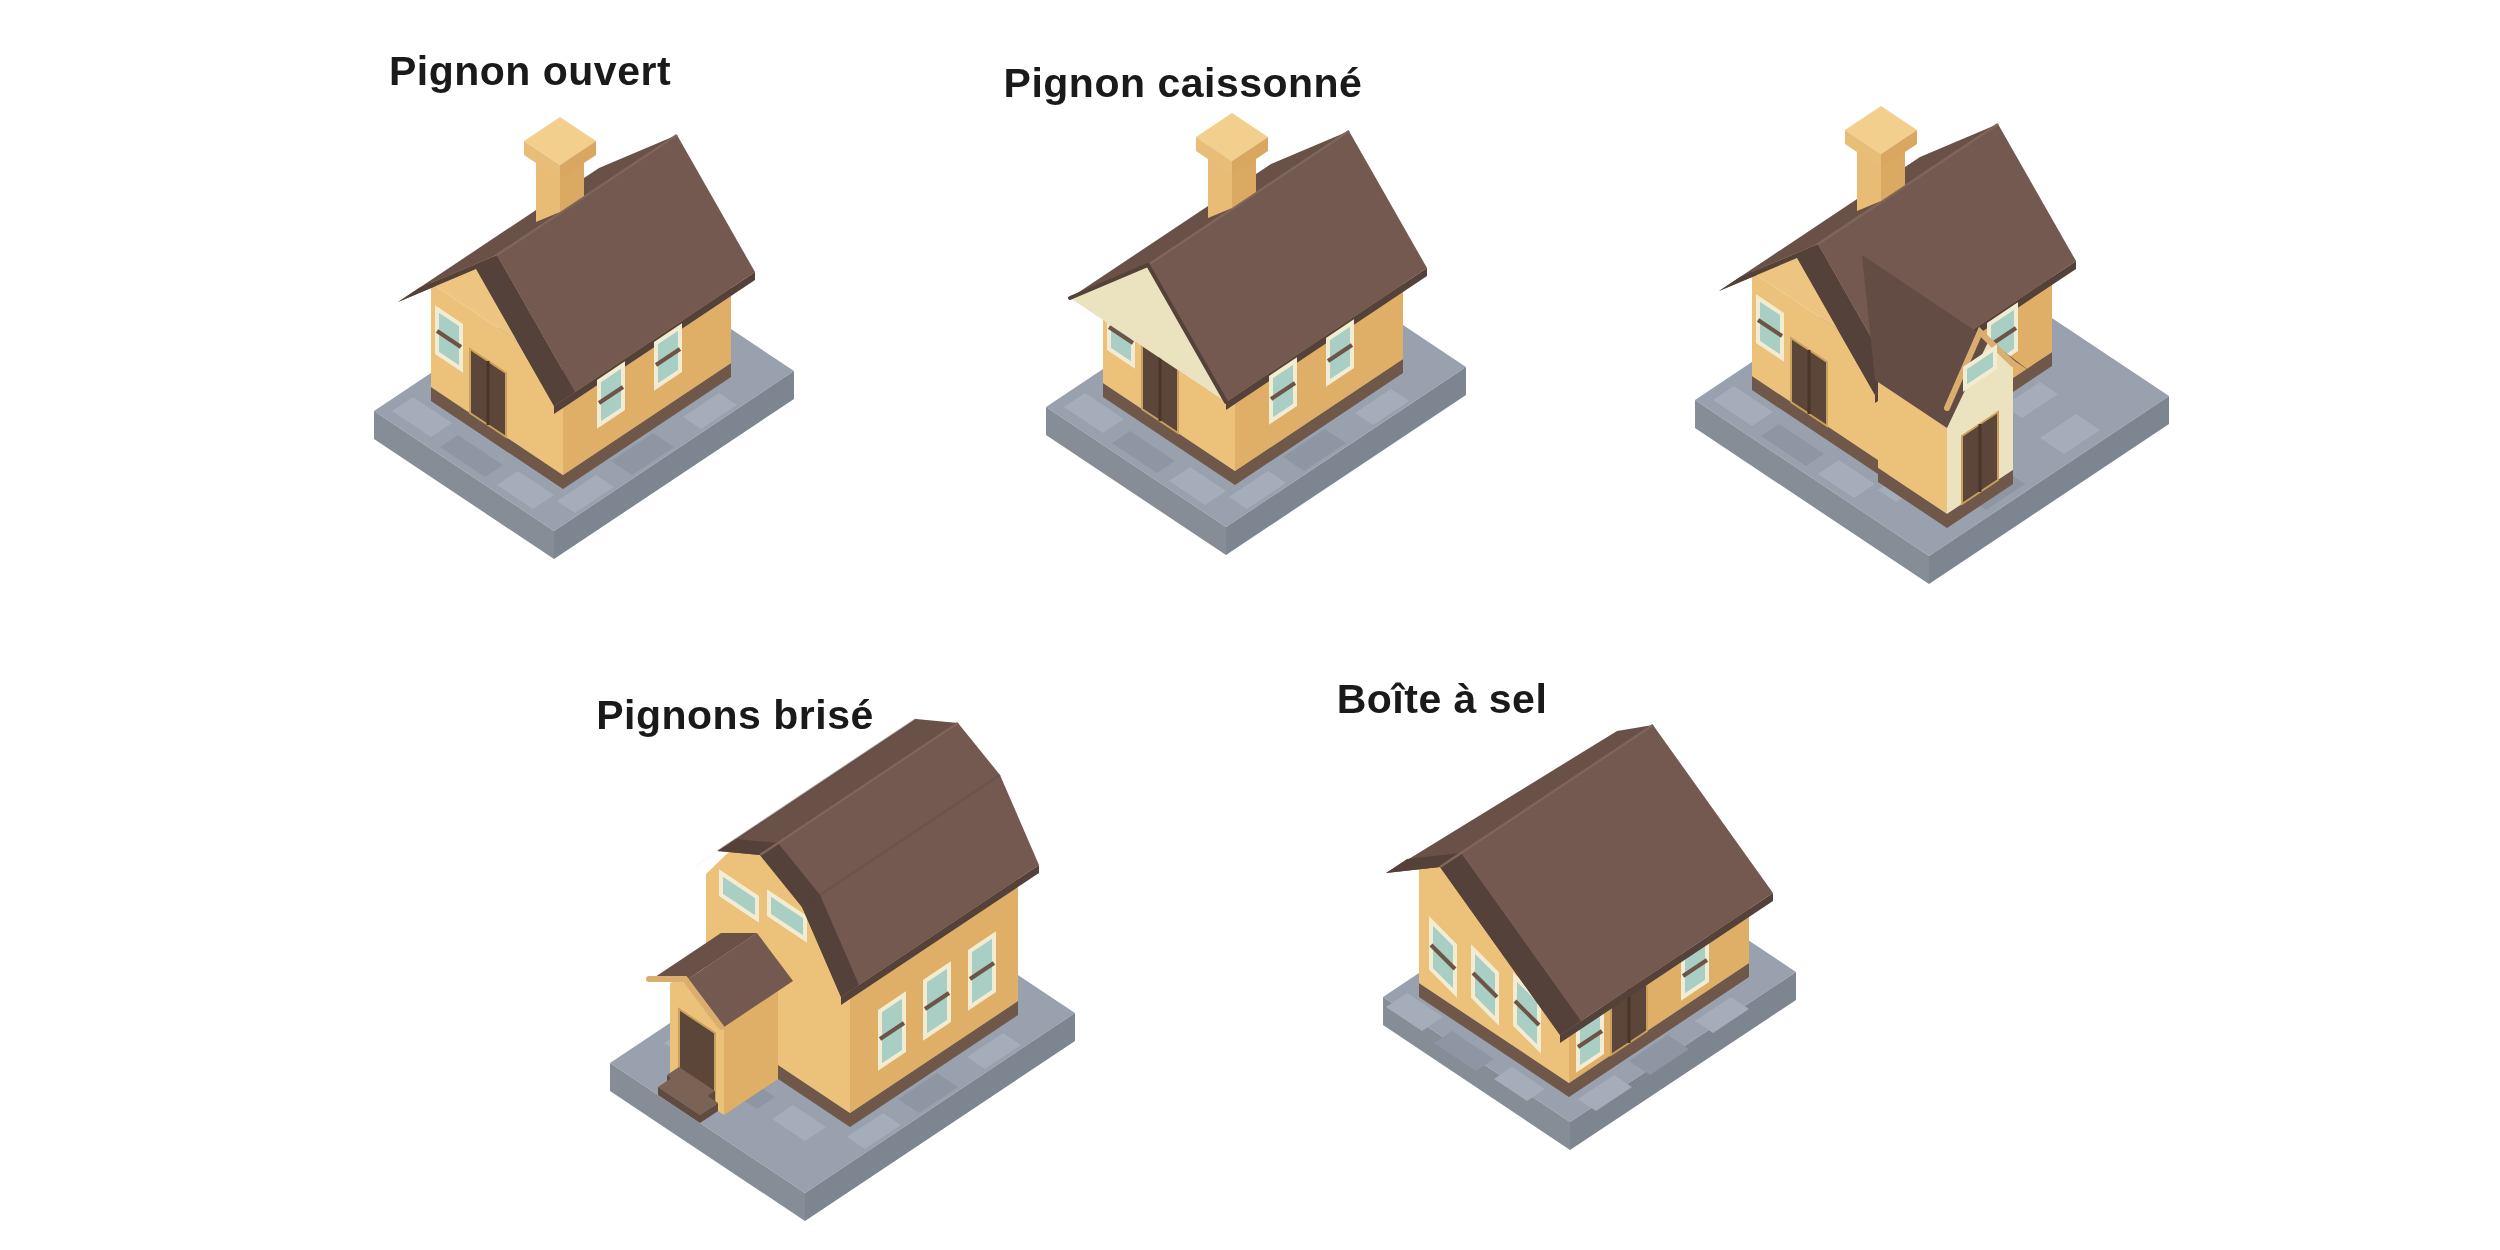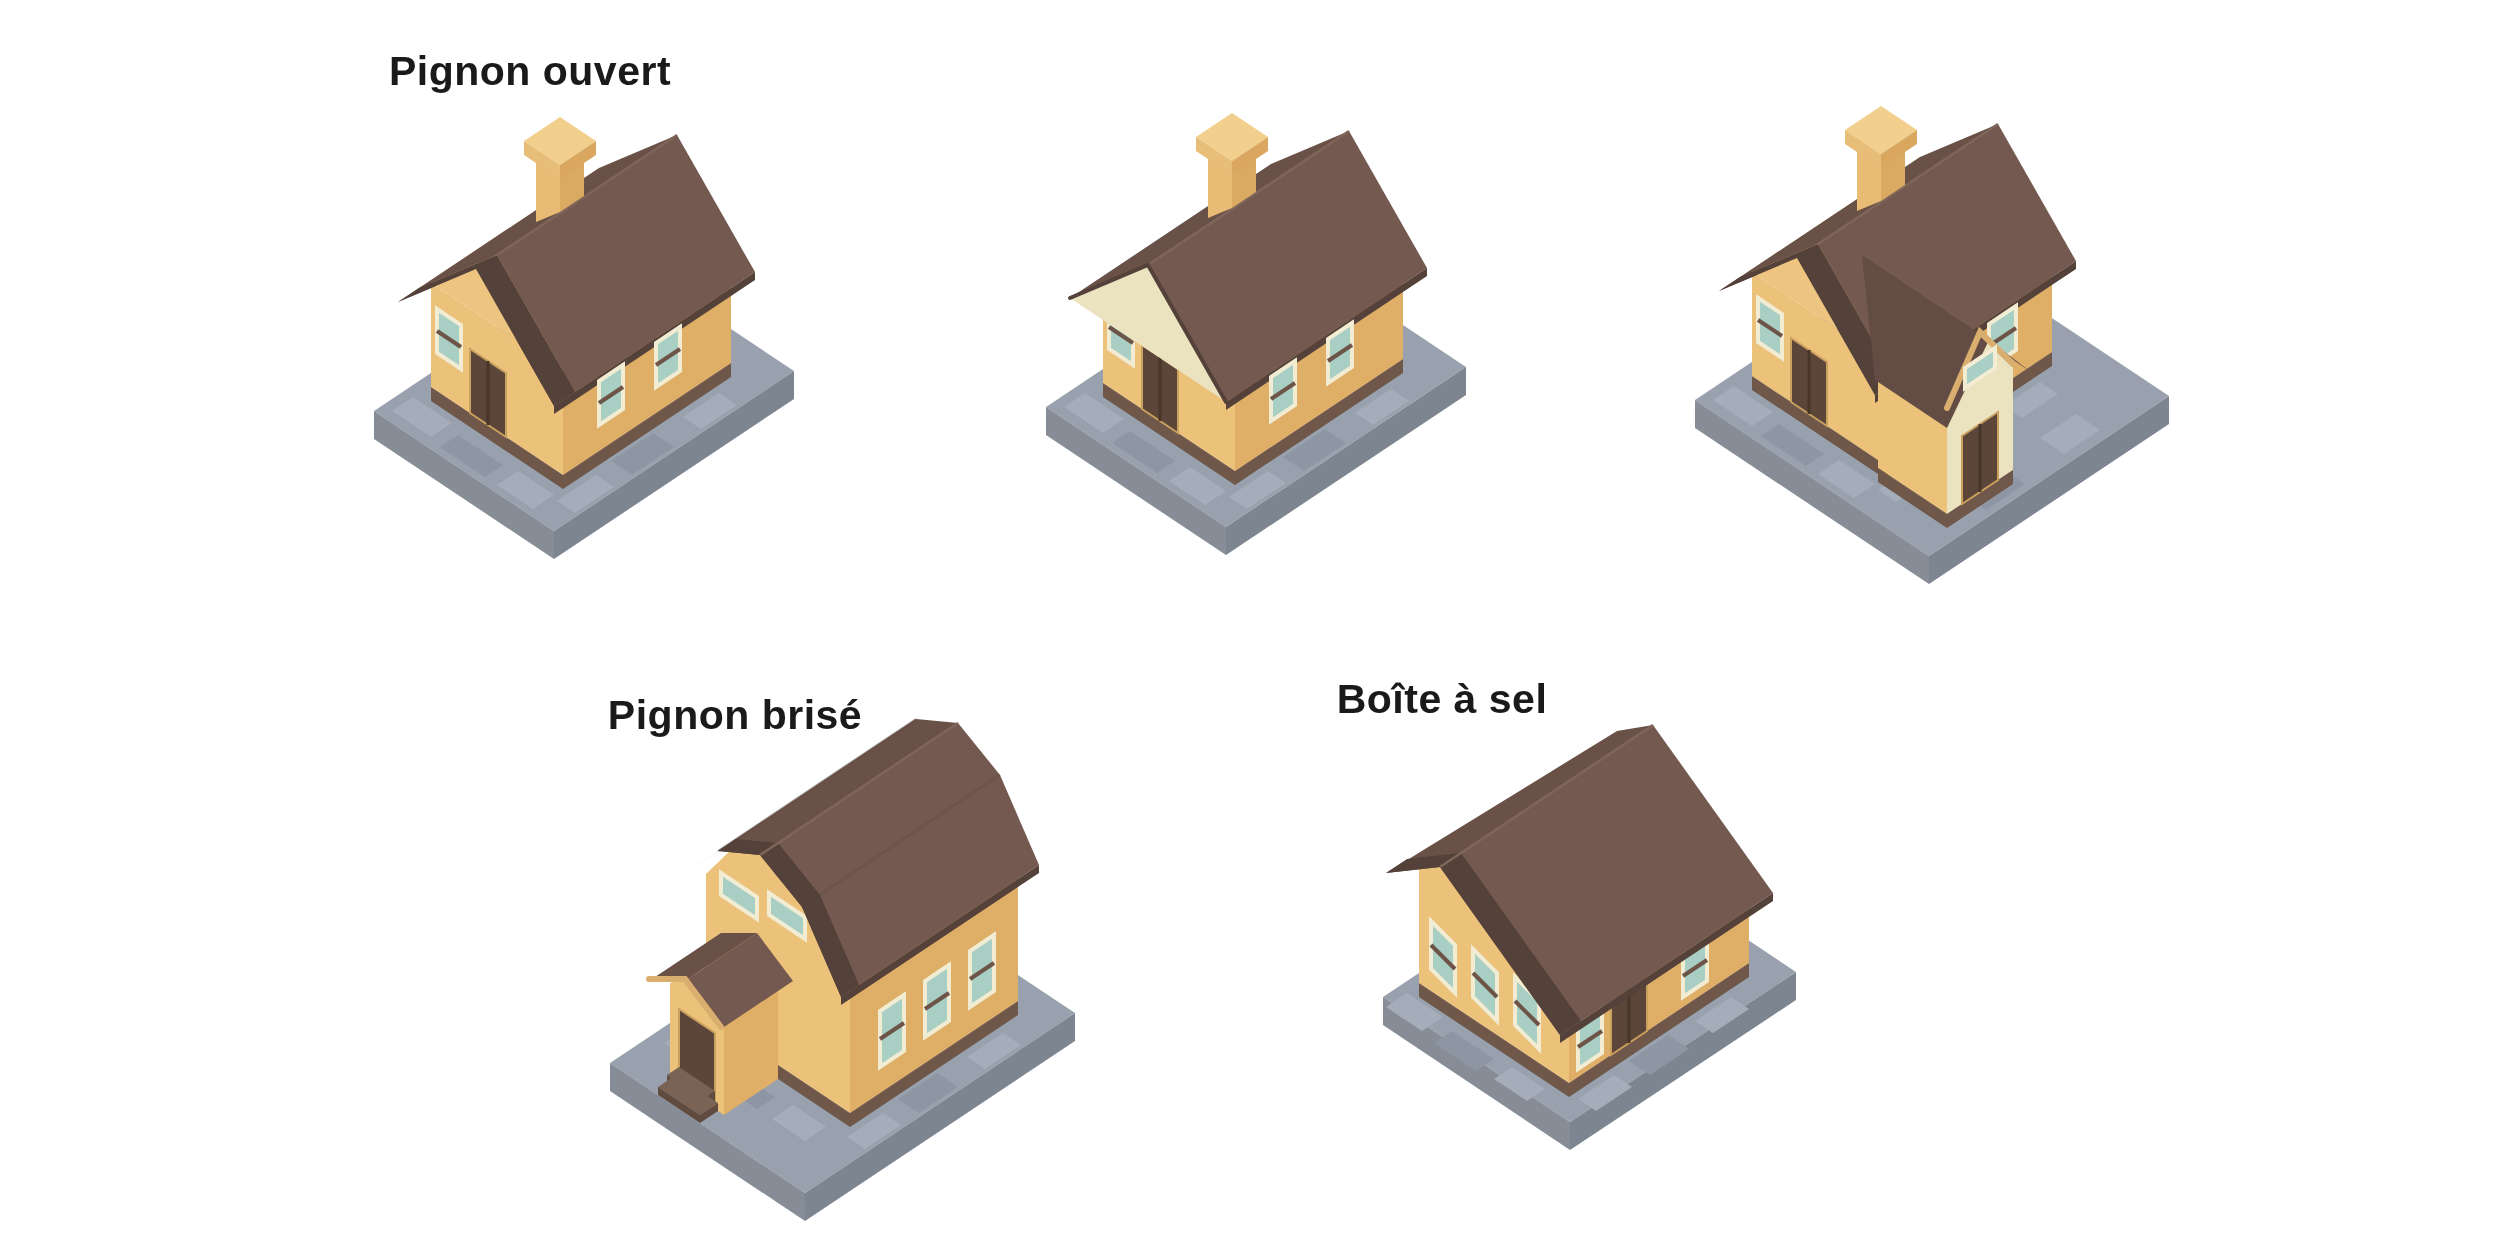--- a/index.html
+++ b/index.html
@@ -191,16 +191,17 @@
     <line class="bar" x1="1707" y1="960" x2="1683" y2="976"></line>
     <polygon class="rt" points="1653,725 1773,893 1560,1035 1440,867"></polygon>
     <polygon class="rl" points="1653,725 1440,867 1386,873 1617,731"></polygon>
     <polygon class="ru" points="1773,893 1560,1035 1560,1043 1773,901"></polygon>
     <polygon class="ru" points="1386,873 1440,867 1560,1035 1581,1021 1461,853 1407,859"></polygon>
     <line class="ridge" x1="1653" y1="725" x2="1440" y2="867"></line>
   </g>
 </svg>
 
 <div class="lbl" style="left:530px;top:48px">Pignon ouvert</div>
-<div class="lbl" style="left:735px;top:692px">Pignon brisé</div>
+<div class="lbl" style="left:1183px;top:60px">Pignon caissonné</div>
+<div class="lbl" style="left:735px;top:692px">Pignons brisé</div>
 <div class="lbl" style="left:1442px;top:676px">Boîte à sel</div>
 
 </div>
 
 </body></html>

